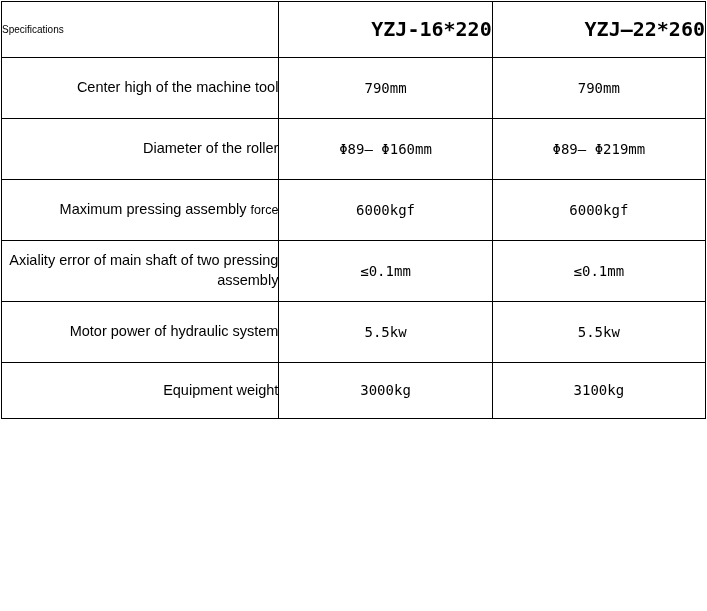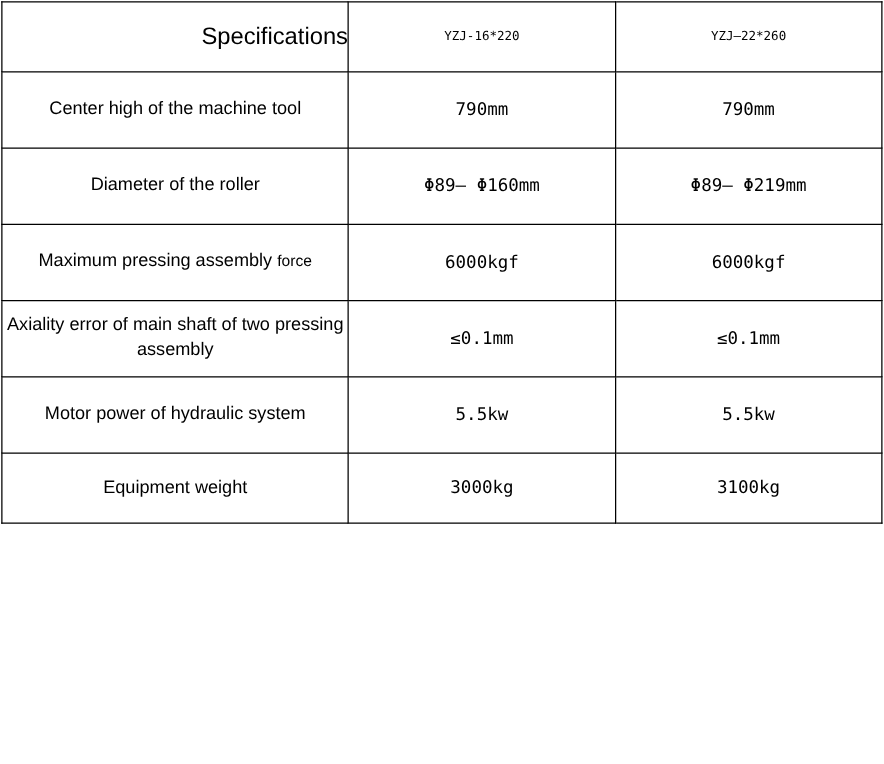--- a/index.html
+++ b/index.html
@@ -24,41 +24,42 @@
     padding: 0;
     vertical-align: middle;
   }
   .col-spec { width: 277px; }
   .col-model { width: 213px; }
 
   .cell-label {
     padding: 6px 10px;
     font-size: 14.5px;
     line-height: 1.35;
-    text-align: center;
+    text-align: right;
   }
   .cell-value {
     padding: 6px 8px;
     font-size: 14px;
     line-height: 1.35;
     text-align: center;
     font-family: "DejaVu Sans Mono", monospace;
   }
   .cell-head-label {
     padding: 6px 10px;
-    font-size: 19px;
+    font-size: 10px;
     line-height: 1.35;
-    text-align: right;
+    text-align: left;
   }
   .cell-head-value {
     padding: 6px 8px;
-    font-size: 10px;
+    font-size: 20px;
     line-height: 1.35;
-    text-align: center;
+    text-align: right;
     font-family: "DejaVu Sans Mono", monospace;
+    font-weight: bold;
   }
   .r-head td { height: 55px; }
   .r-0 td { height: 60px; }
   .r-1 td { height: 60px; }
   .r-2 td { height: 60px; }
   .r-3 td { height: 60px; }
   .r-4 td { height: 60px; }
   .r-5 td { height: 60px; }
   .r-6 td { height: 60px; }
   .r-7 td { height: 60px; }

